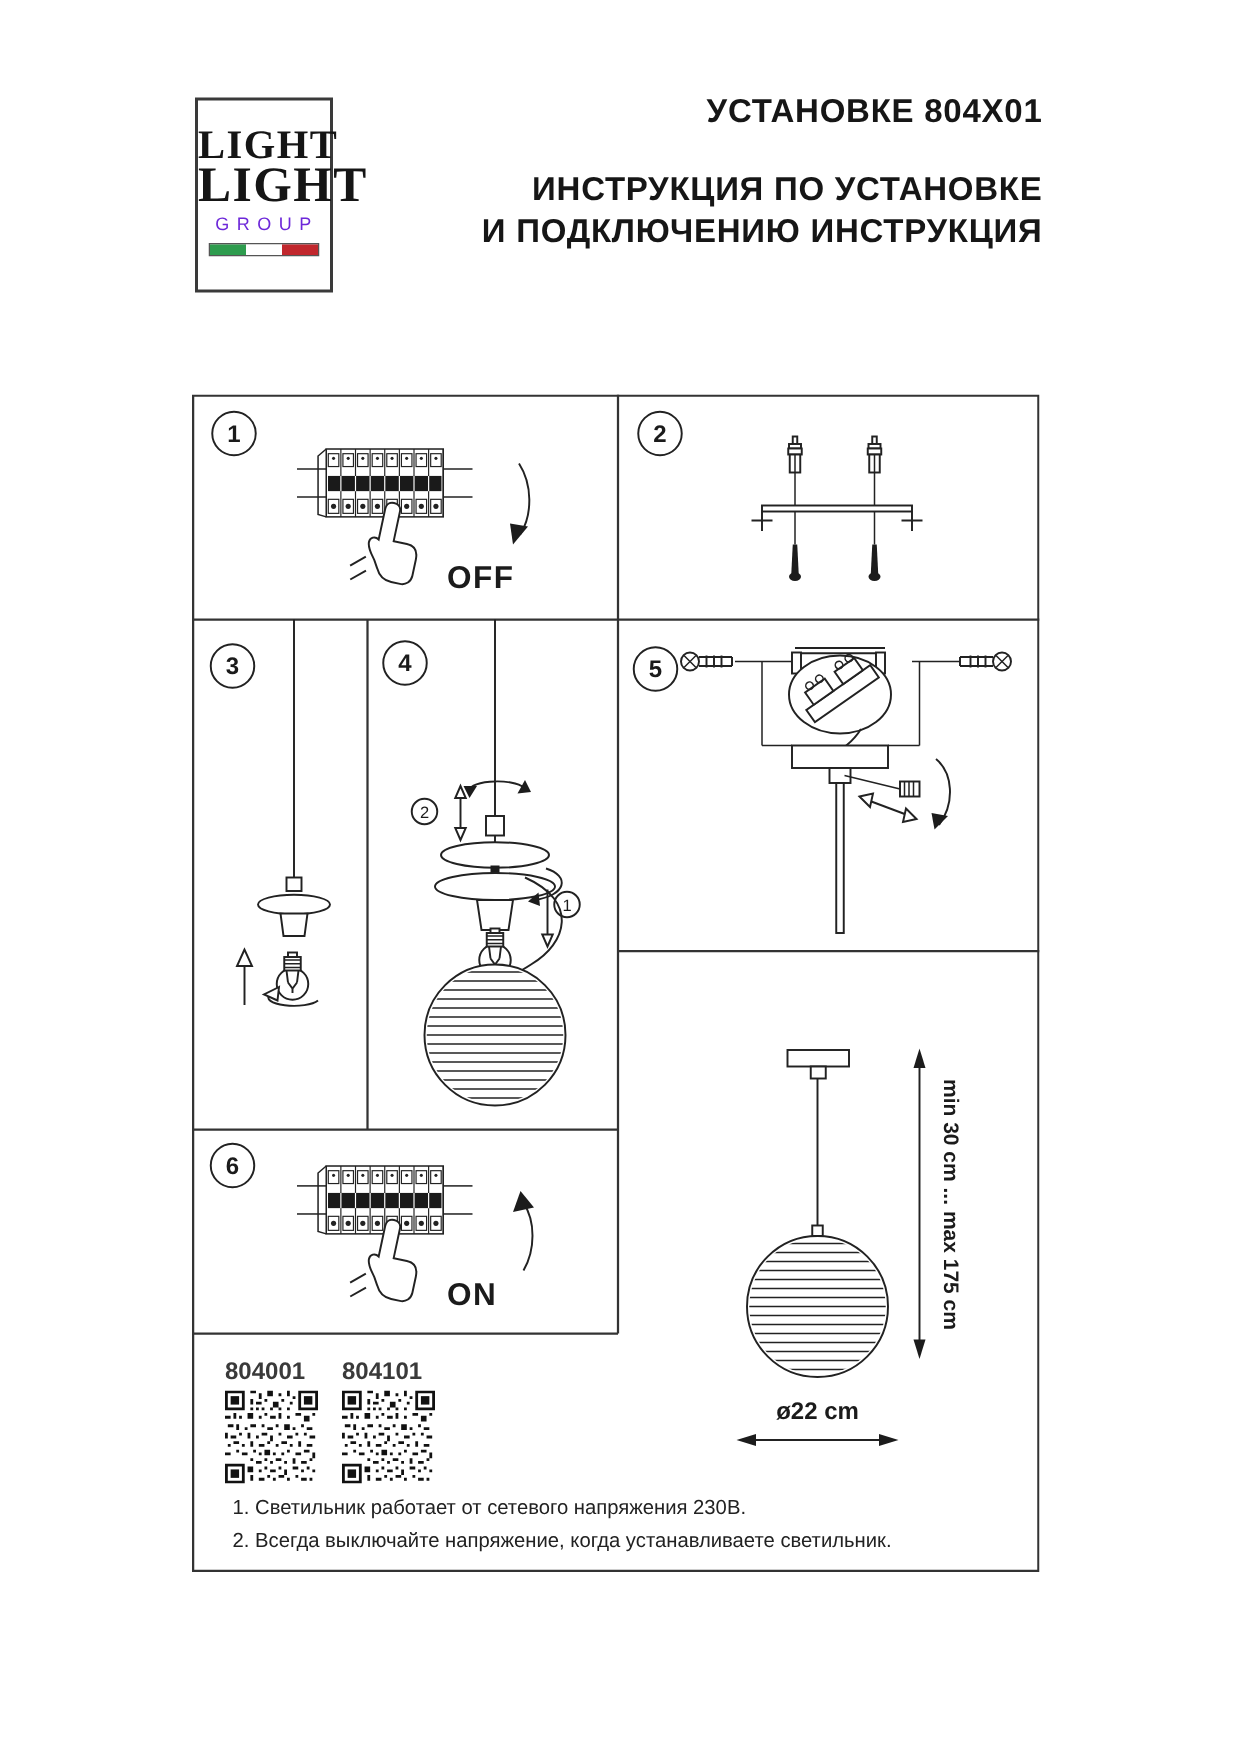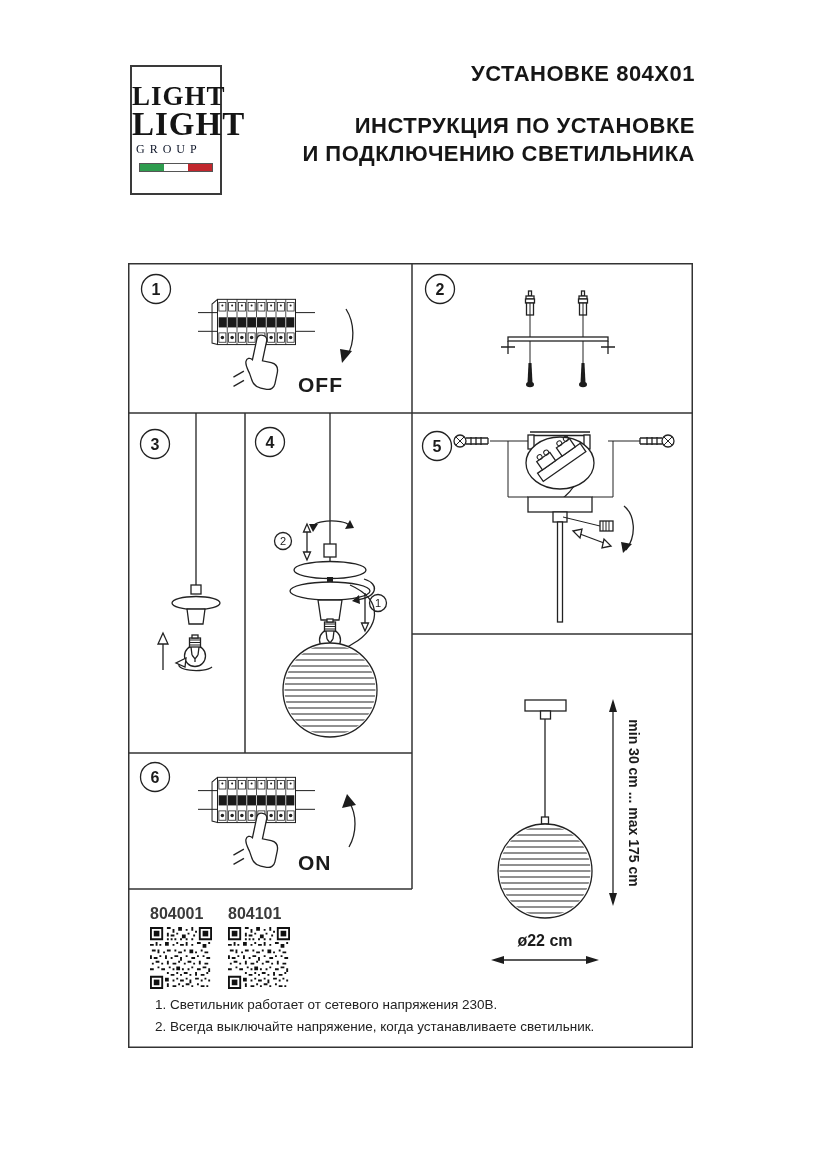--- a/index.html
+++ b/index.html
@@ -1,25 +1,25 @@
 <!DOCTYPE html>
 <html><head>
 <meta charset="utf-8">
 <style>
   html,body{margin:0;padding:0;background:#ffffff;}
   .page{position:relative;width:826px;height:1169px;background:#ffffff;overflow:hidden;
         font-family:"Liberation Sans",sans-serif;color:#1b1b1b;}
   
   .logo{position:absolute;left:130px;top:65px;width:92px;height:130px;
-        border:2px solid #3a3a3a;background:#fff;box-sizing:border-box;}
+        border:2px solid #3a3a3a;text-align:center;background:#fff;box-sizing:border-box;}
   .logo-light{font-family:"Liberation Serif",serif;font-weight:bold;font-size:27px;
         letter-spacing:1px;line-height:26px;margin-top:16px;color:#151515;}
   .logo-star{font-family:"Liberation Serif",serif;font-weight:bold;font-size:33px;
         letter-spacing:1px;line-height:30px;color:#151515;}
-  .logo-group{font-size:12px;letter-spacing:5px;color:#0f172a;margin-top:3px;margin-left:4px;font-family:Liberation Serif, serif;}
+  .logo-group{font-size:12px;letter-spacing:5px;color:#6d28d9;margin-top:3px;margin-left:4px;}
   .logo-flag{display:block;margin:6px auto 0 auto;}
   
   .header{position:absolute;top:58px;right:131px;text-align:right;font-weight:bold;color:#161616;}
   .header-top div{font-size:22px;line-height:32px;letter-spacing:0.5px;}
   .header-title{margin-top:22px;text-align:right;}
   .header-title div{font-size:22px;line-height:28px;letter-spacing:0.5px;}
   
   .diagram{position:absolute;left:128px;top:263px;}
   svg{display:block;}
   svg text{font-family:"Liberation Sans",sans-serif;fill:#1b1b1b;}
@@ -51,21 +51,21 @@
       <rect x="49" y="1" width="24" height="7" fill="#c1272d"></rect>
     </svg>
   </div>
 
   <div class="header">
     <div class="header-top">
       <div>УСТАНОВКЕ 804X01</div>
     </div>
     <div class="header-title">
       <div>ИНСТРУКЦИЯ ПО УСТАНОВКЕ</div>
-      <div>И ПОДКЛЮЧЕНИЮ СВЕТИЛЬНИКА</div>
+      <div>И ПОДКЛЮЧЕНИЮ ИНСТРУКЦИЯ</div>
     </div>
   </div>
 
   <svg class="diagram" width="565" height="785" viewBox="0 0 565 785" xmlns="http://www.w3.org/2000/svg">
     <defs>
 
       <g id="breaker">
         <line class="ln" x1="0" y1="20" x2="25" y2="20"></line>
         <line class="ln" x1="0" y1="44" x2="25" y2="44"></line>
         <line class="ln" x1="125" y1="20" x2="150" y2="20"></line>

